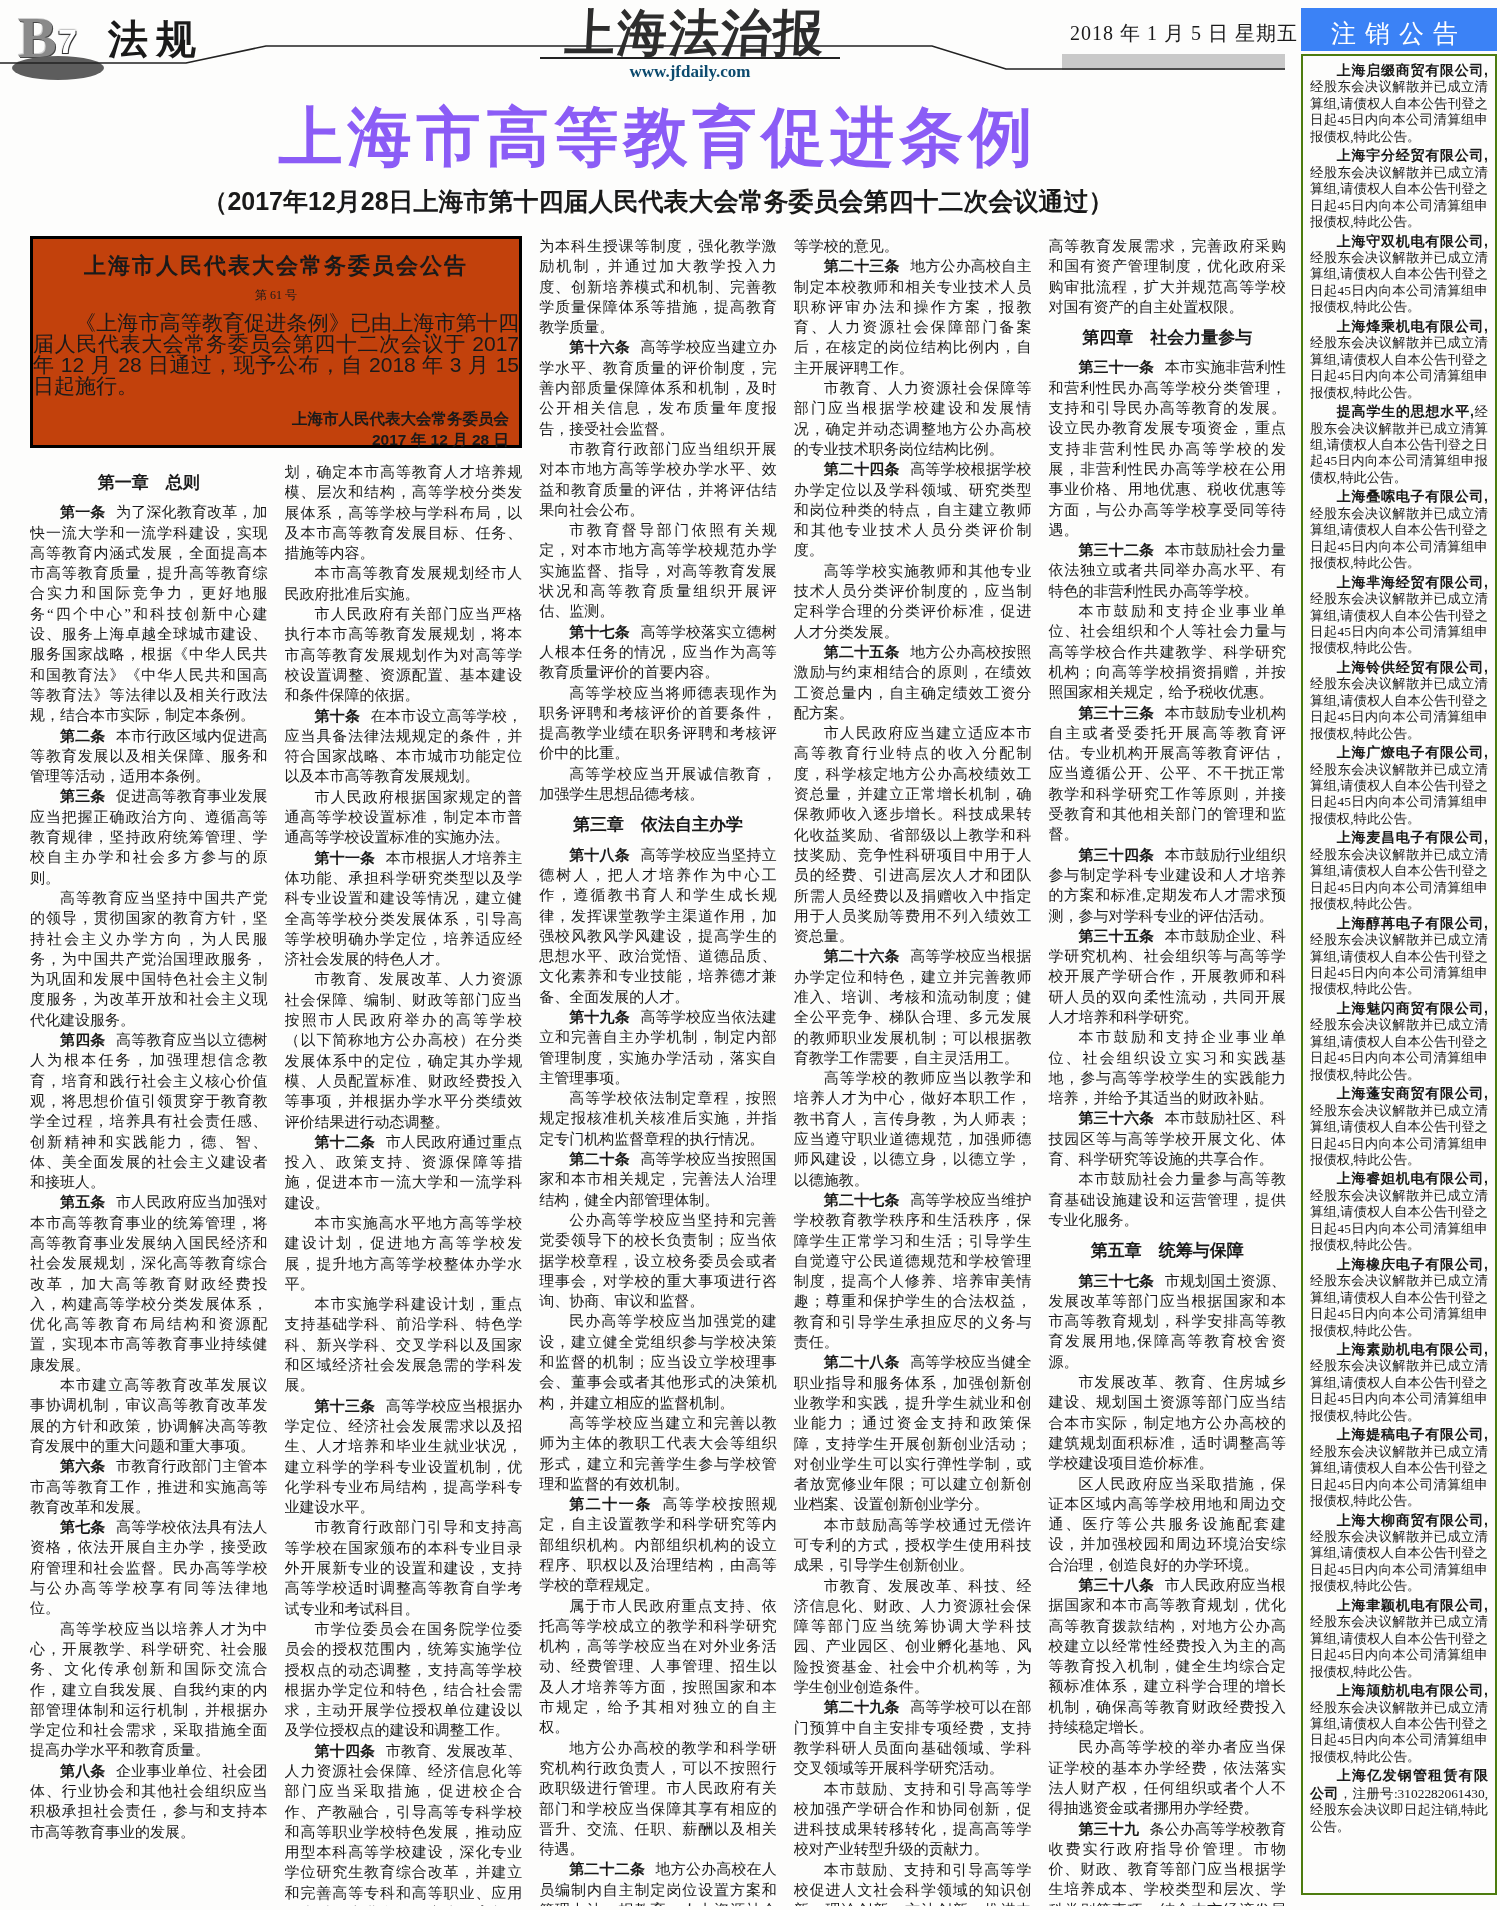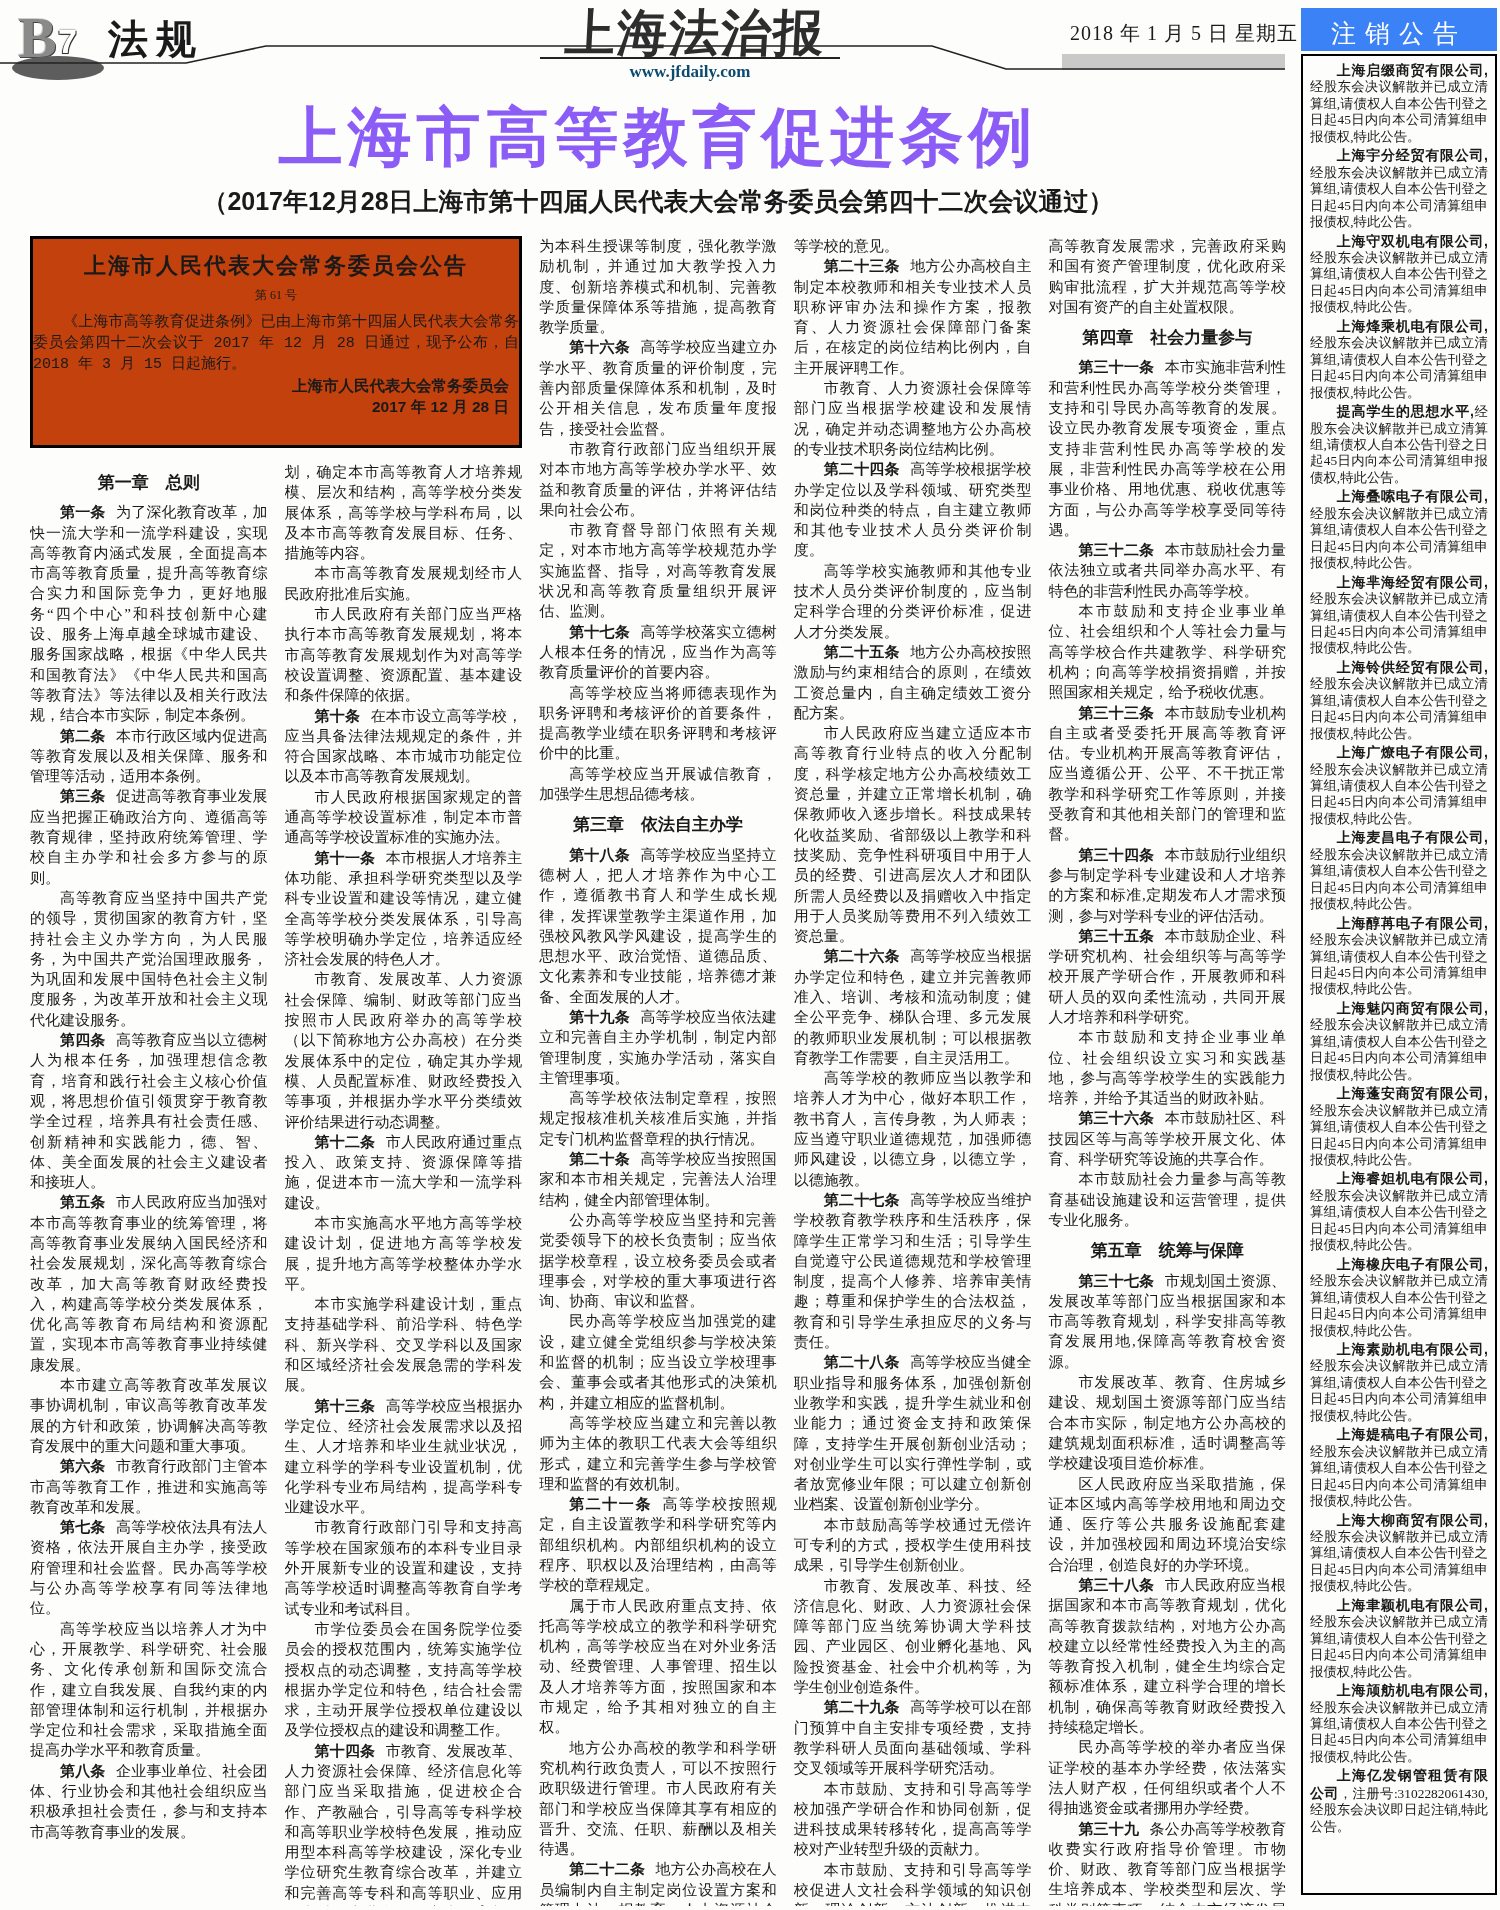--- a/index.html
+++ b/index.html
@@ -28,41 +28,41 @@
   
   .main-title{position:absolute;left:30px;top:94px;width:1256px;text-align:center;
         font-size:64px;font-weight:900;letter-spacing:5px;color:#8b5cf6;}
   .sub-title{position:absolute;left:30px;top:185px;width:1256px;text-align:center;
         font-size:25px;font-weight:700;}
   
   .ann-box{position:absolute;left:30px;top:236px;width:492px;height:212px;box-sizing:border-box;
         border:3px solid #000;padding:10px 0 8px;background:#c2410c;z-index:2;}
   .ann-title{text-align:center;font-size:22px;font-weight:900;letter-spacing:2px;margin:2px 0 6px;}
   .ann-no{text-align:center;font-size:12px;margin:0 0 8px;font-family:"Liberation Serif",serif;}
-  .ann-body{font-size:15px;line-height:21px;text-align:justify;text-indent:2em;margin:0 0 0;
-        font-family:Liberation Mono, monospace;}
+  .ann-body{font-size:21px;line-height:21px;text-align:justify;text-indent:2em;margin:0 0 12px;
+        font-family:Liberation Sans, sans-serif;}
   .ann-signer,.ann-date{text-align:right;font-weight:700;font-size:15.5px;line-height:21px;
         padding-right:10px;margin:0;}
   
   .cols{position:absolute;left:30px;top:236px;width:1256px;height:1670px;display:flex;gap:17px;}
   .col{flex:1 1 0;box-sizing:border-box;overflow:hidden;font-size:15px;line-height:20.3px;
         text-align:justify;font-family:"Liberation Serif",serif;}
   .col.under-box{padding-top:226px;}
   .col p{margin:0;}
   .col p.p{text-indent:2em;}
   .col p.pc{text-indent:0;}
   .col p.h2{font-weight:900;text-align:center;text-indent:0;font-size:17px;
         font-family:"Liberation Sans",sans-serif;margin:11px 0 9px;}
   .num{font-weight:900;font-family:"Liberation Sans",sans-serif;}
   .num:not(:empty){margin-right:.7em;}
   
   .sidebar{position:absolute;left:1301px;top:8px;width:196px;height:1896px;box-sizing:border-box;}
   .sb-title{background:#3b82f6;color:#fff;text-align:center;font-size:25px;font-weight:400;
         letter-spacing:9px;height:43px;line-height:50px;margin-bottom:3px;}
-  .sb-body{box-sizing:border-box;border:2px solid #000000;height:1841px;padding:6px 7px;
+  .sb-body{box-sizing:border-box;border:2px solid #4d7c0f;height:1841px;padding:6px 7px;
         overflow:hidden;font-size:13.4px;line-height:16.45px;text-align:justify;
         font-family:"Liberation Serif",serif;}
   .sb-body p{margin:0 0 2px;text-indent:2em;}
   .sb-body b{font-size:14px;font-family:"Liberation Sans",sans-serif;}
 </style>
 </head>
 <body>
 
 <div class="hdr">
   <div class="b7">

